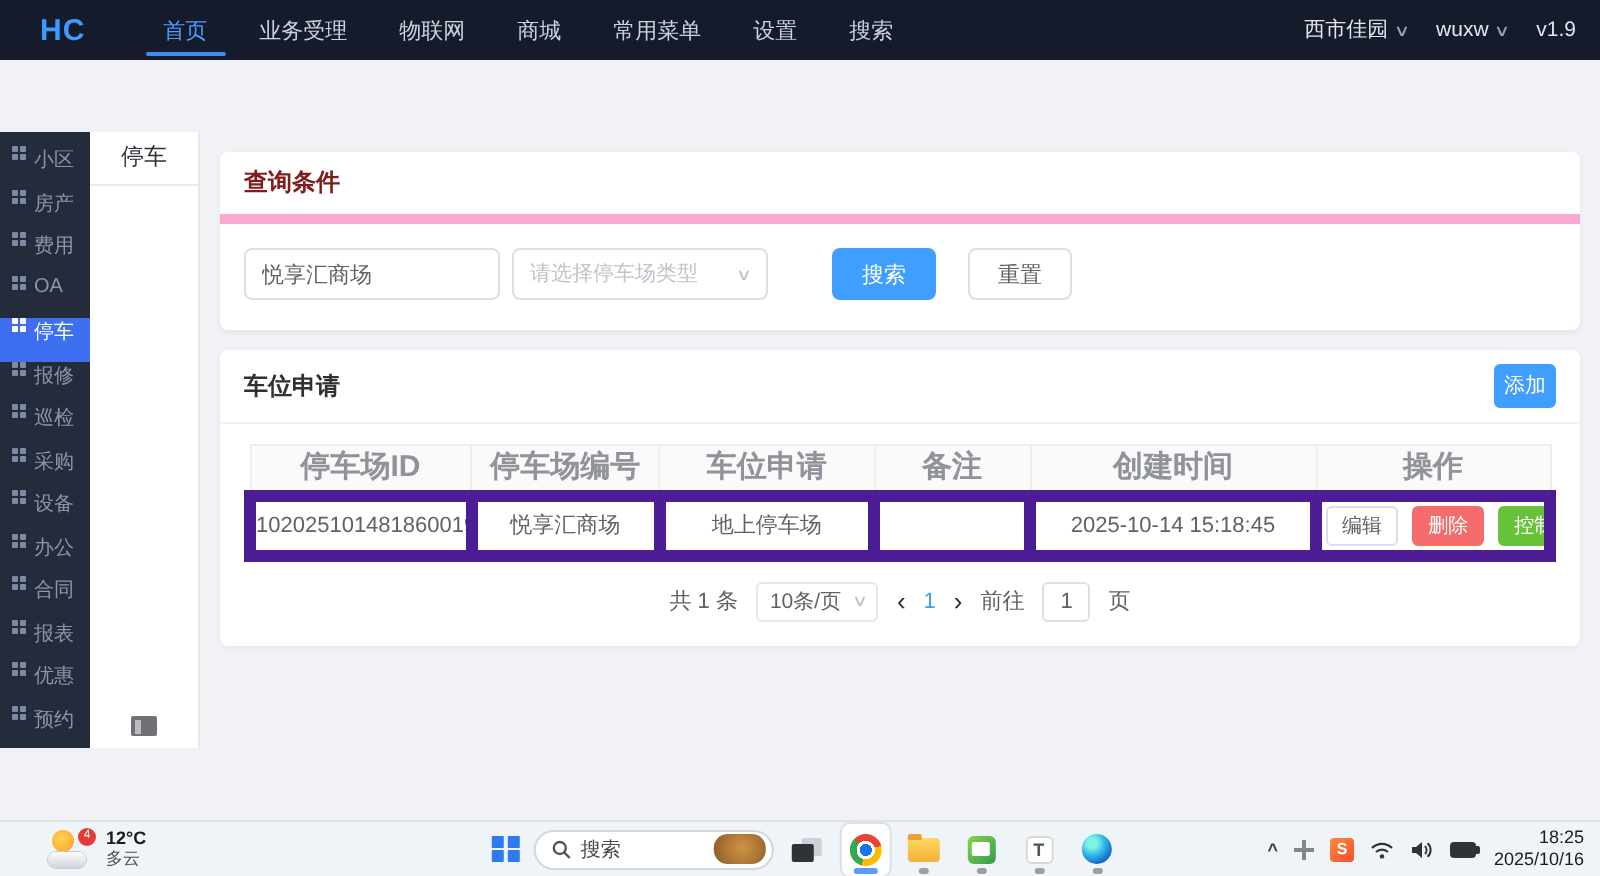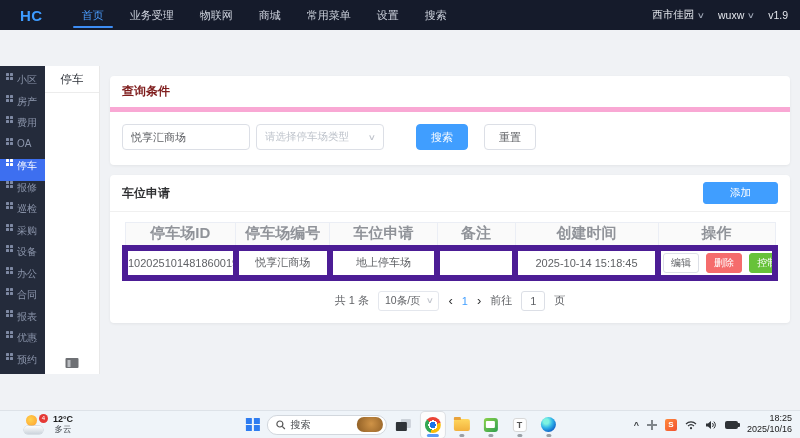--- a/index.html
+++ b/index.html
@@ -45,21 +45,21 @@
   .card-title { padding:7px 12px; font-size:12px; font-weight:bold; color:#7f1d1d; border-bottom:5px solid #f9a8d4; }
   .form-row { display:flex; align-items:center; padding:12px 12px 15px; }
   .t-input { width:128px; height:26px; border:1px solid #dcdfe6; border-radius:4px; padding:0 8px; font-size:11px; color:#606266; outline:none; font-family:inherit; }
   .select { width:128px; height:26px; border:1px solid #dcdfe6; border-radius:4px; display:flex; align-items:center; justify-content:space-between; padding:0 8px; margin-left:6px; cursor:pointer; }
   .select .ph { font-size:10.5px; color:#bfc4cc; }
   .select .chev,.psize .chev { color:#c0c4cc; }
   .btn { height:26px; padding:0 14px; border-radius:4px; font-size:11px; border:1px solid #dcdfe6; background:#fff; color:#606266; cursor:pointer; font-family:inherit; }
   .btn.primary { background:#409eff; border-color:#409eff; color:#fff; }
   .btn.search { margin-left:32px; }
   .btn.reset { margin-left:16px; }
-  .btn.sm { height:22px; padding:0 26px; font-size:10.5px; border-radius:3px; }
+  .btn.sm { height:22px; padding:0 4px; font-size:10.5px; border-radius:3px; }
   .btn.xs { height:20px; padding:0 7px; font-size:10px; border-radius:3px; margin:0 2px; }
   .btn.danger { background:#f56c6c; border-color:#f56c6c; color:#fff; }
   .btn.success { background:#67c23a; border-color:#67c23a; color:#fff; }
 
   .info-card { margin-top:10px; }
   .card-head { display:flex; align-items:center; justify-content:space-between; padding:7px 12px; border-bottom:1px solid #f0f0f0; }
   .card-head .title { font-size:12px; font-weight:bold; color:#303133; }
   .card-body2 { padding:10px 12px 12px; }
   table { width:100%; border-collapse:collapse; table-layout:fixed; }
   th { height:25px; font-size:15px; color:#909399; font-weight:bold; background:#fafafa; border:1px solid #ebeef5; text-align:center; }
@@ -72,21 +72,21 @@
   .pg-num { color:#409eff; cursor:pointer; }
   .goto { width:24px; height:20px; border:1px solid #dcdfe6; border-radius:3px; text-align:center; font-size:11px; color:#606266; outline:none; font-family:inherit; }
 
   
   .taskbar { height:28px; flex:0 0 28px; background:#eff4f9; border-top:1px solid #dde2e8; position:relative; }
   .widgets { position:absolute; left:24px; top:0; height:100%; display:flex; align-items:center; gap:4px; cursor:pointer; }
   .wxicon { position:relative; width:25px; height:20px; }
   .sun { position:absolute; left:2px; top:0; width:11px; height:11px; border-radius:50%; background:radial-gradient(circle at 40% 40%,#ffd34d,#ff9d2e); }
   .wbadge { position:absolute; right:1px; top:-1px; width:9px; height:9px; border-radius:50%; background:#e53935; color:#fff; font-size:6px; line-height:9px; text-align:center; }
   .cloud { position:absolute; left:0; bottom:1px; width:19px; height:8px; border-radius:5px; background:linear-gradient(#fdfdfd,#ccd4dc); box-shadow:0 0 0 .5px #c3cad2; }
-  .wx-text { display:flex; flex-direction:column; line-height:1.1;text-align:center; }
+  .wx-text { display:flex; flex-direction:column; line-height:1.1; }
   .wx-temp { font-size:9px; color:#1b1b1b; font-weight:bold; }
   .wx-desc { font-size:8.5px; color:#4a4f55; }
 
   .task-center { position:absolute; left:50%; top:0; transform:translateX(-49%); height:100%; display:flex; align-items:center; gap:5px; }
   .start { display:grid; grid-template-columns:6px 6px; grid-template-rows:6px 6px; gap:1.5px; cursor:pointer; margin-right:2px; }
   .start i { background:#2e7cf0; border-radius:.5px; }
   .tb-search { width:120px; height:20px; background:#fff; border:1px solid #d2d7dd; border-radius:10px; display:flex; align-items:center; gap:5px; padding:0 3px 0 8px; cursor:pointer; }
   .tb-search span.qtext { font-size:10px; color:#46494d; flex:1; }
   .sthumb { width:26px; height:15px; border-radius:7px; background:radial-gradient(circle at 55% 45%,#cf9347,#8a5a22); }
   .app { width:24px; height:26px; display:flex; align-items:center; justify-content:center; position:relative; cursor:pointer; }

